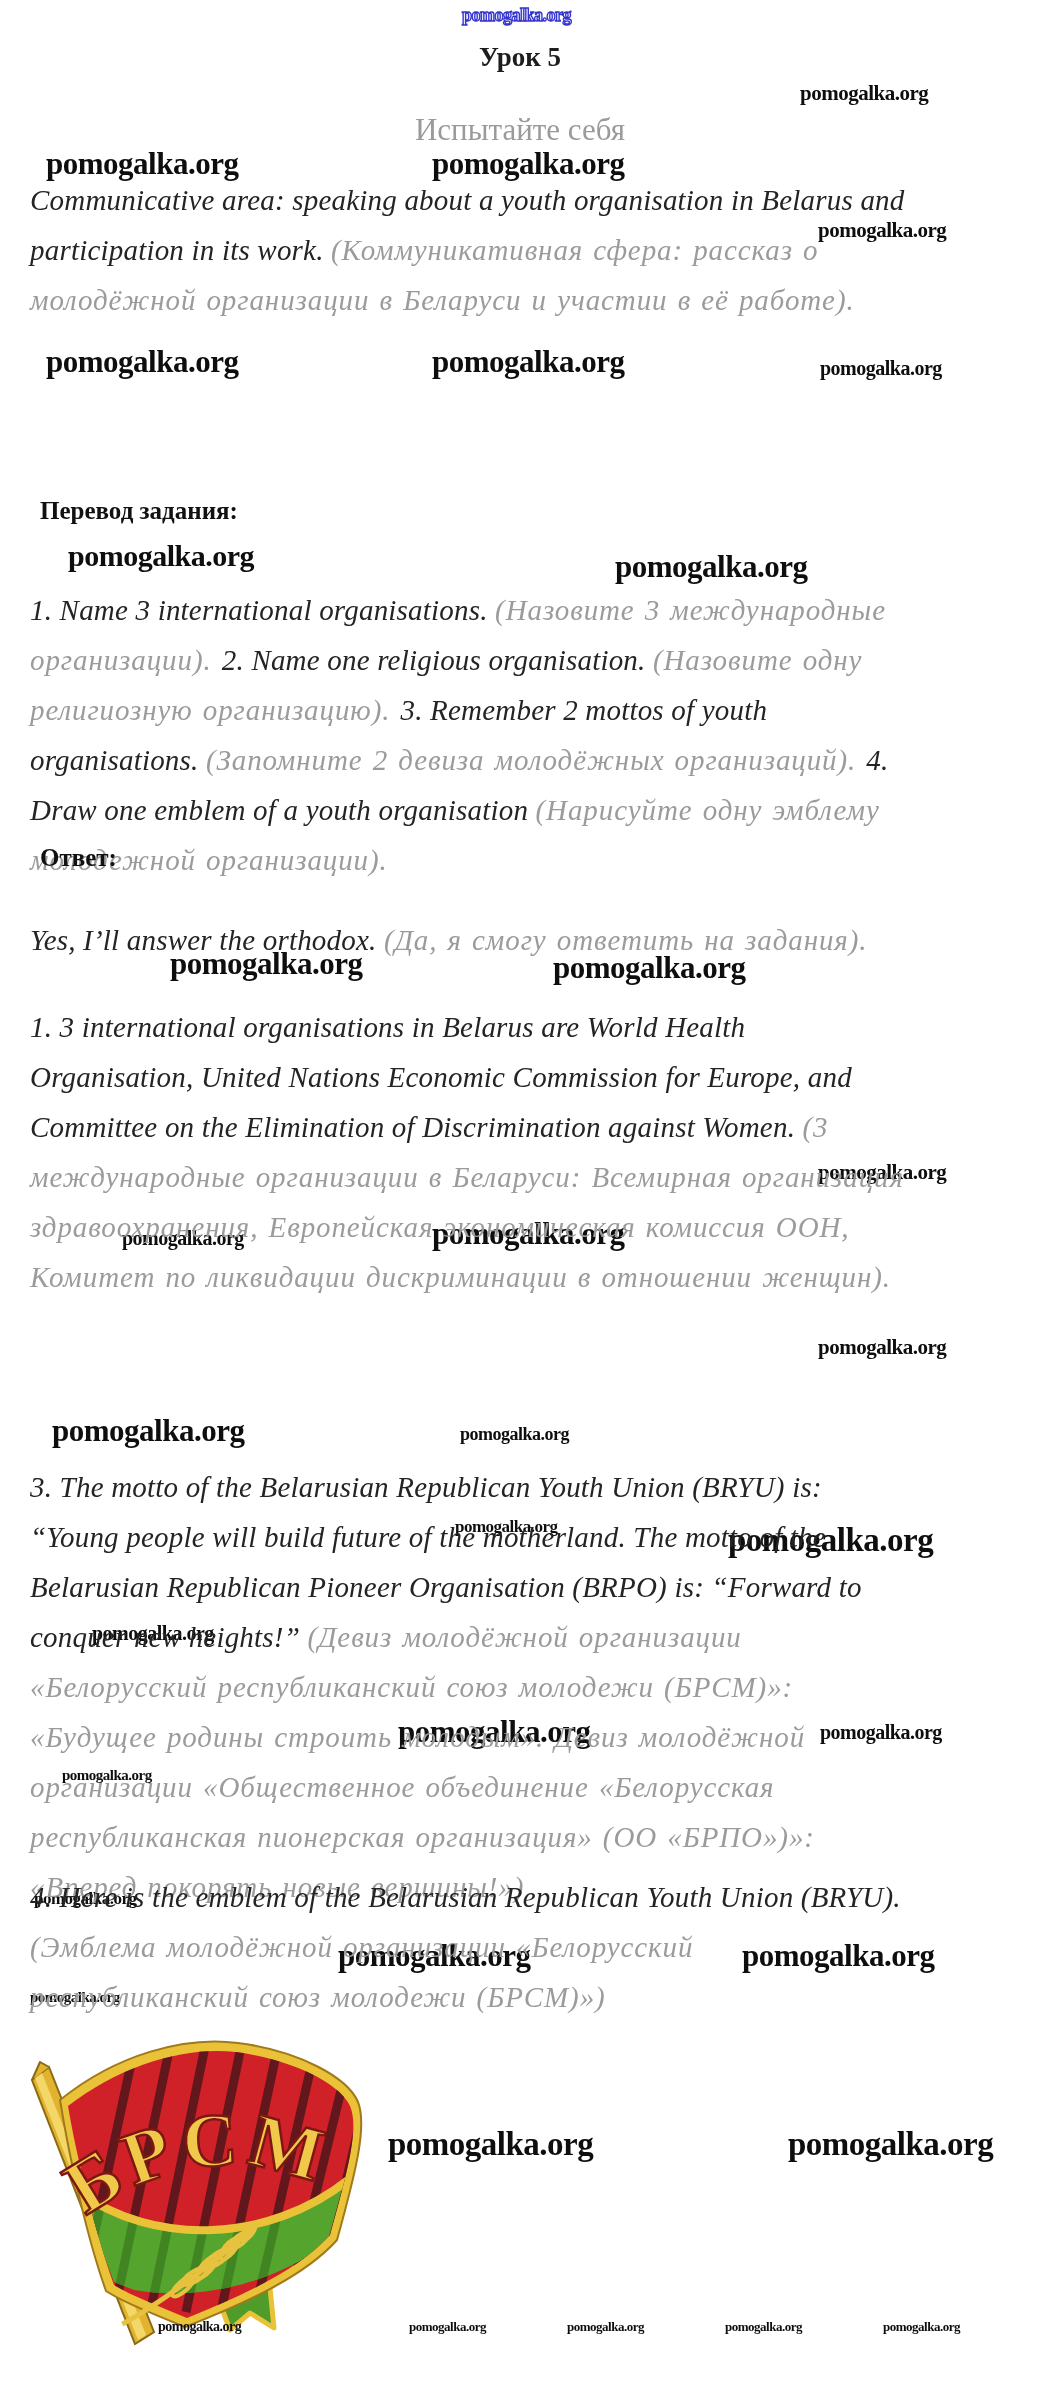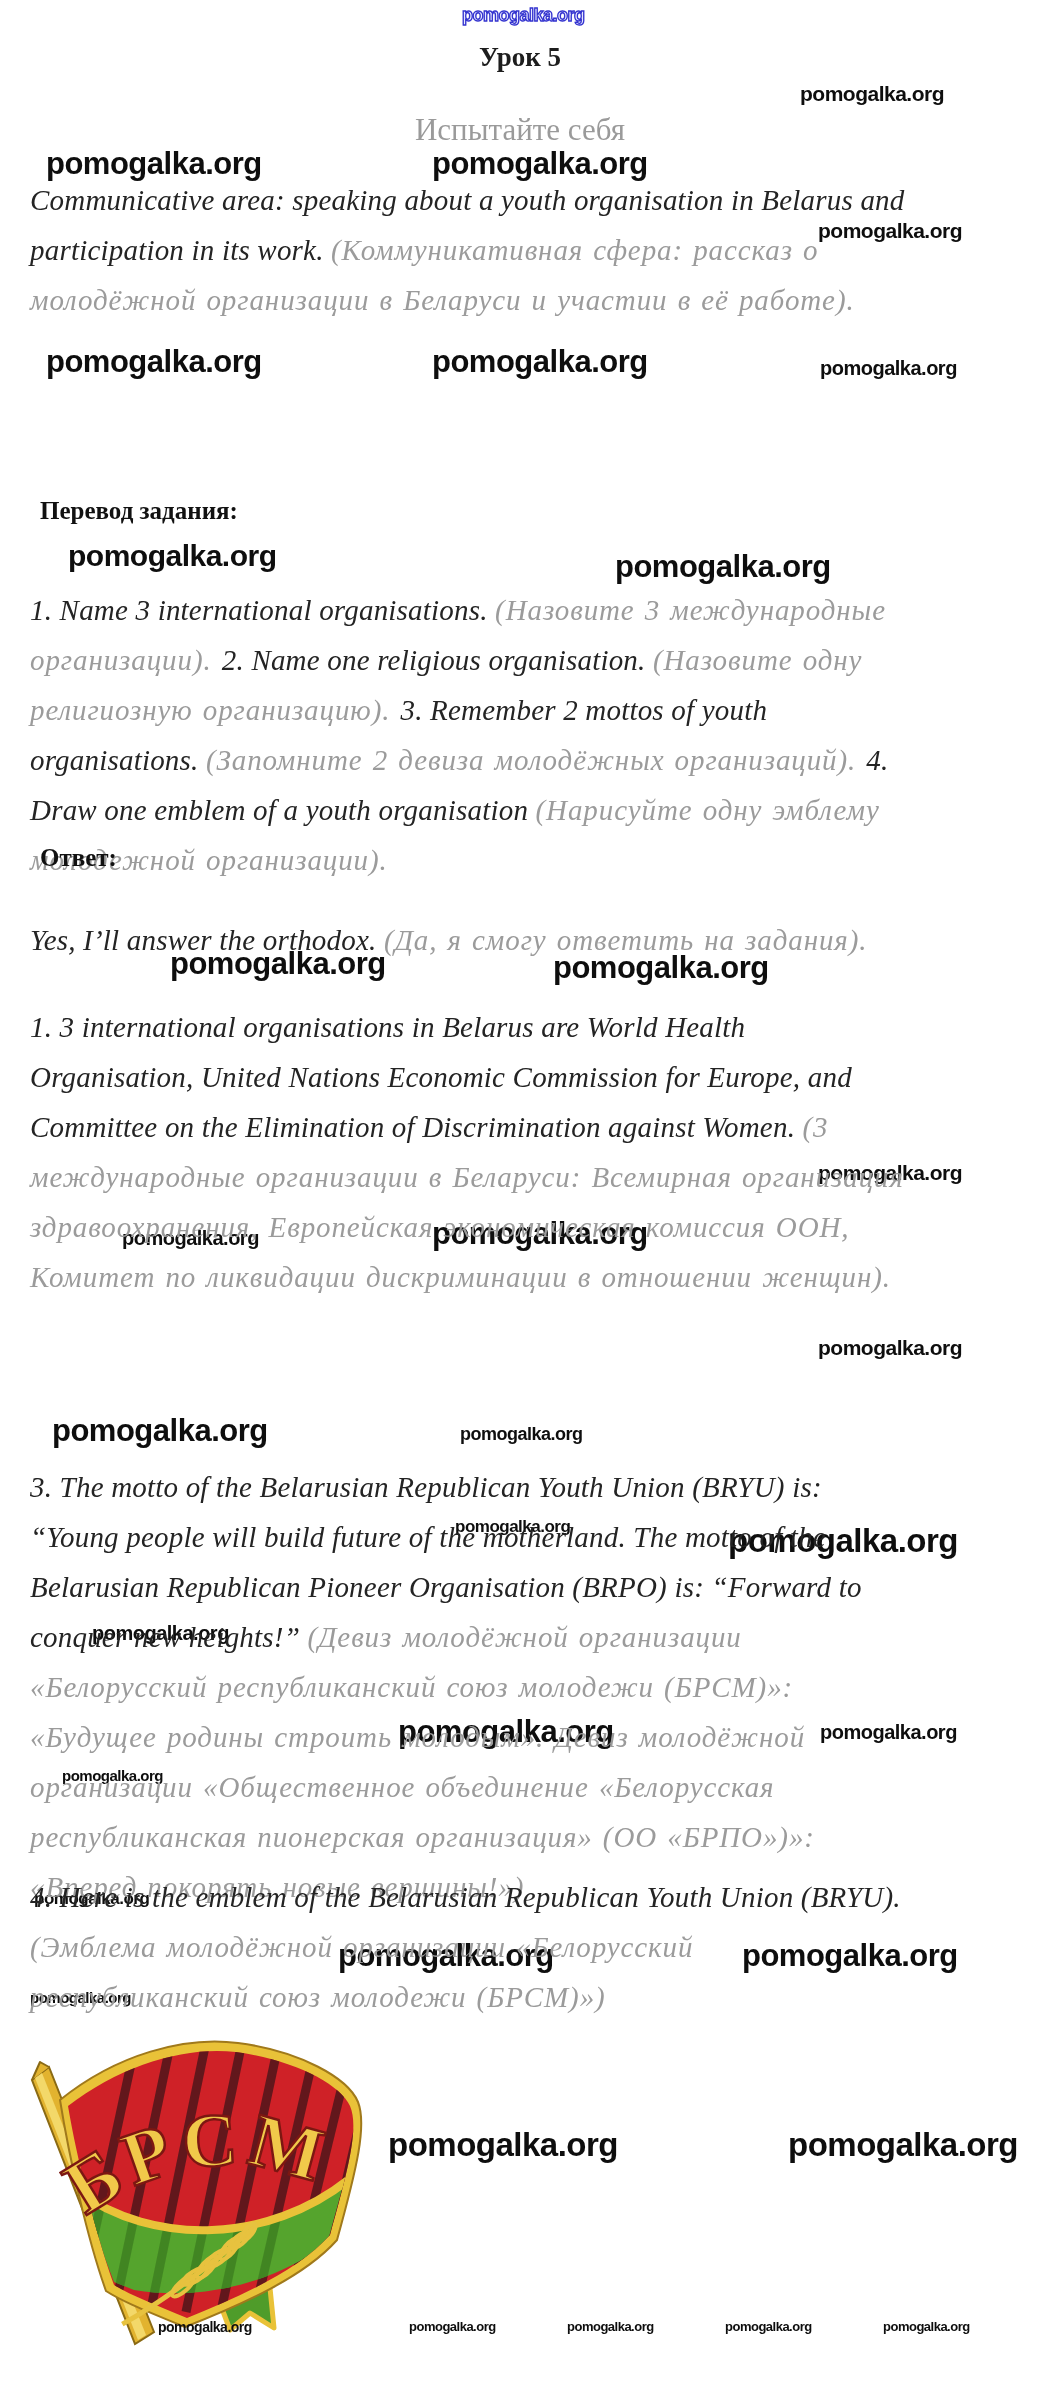--- a/index.html
+++ b/index.html
@@ -1,19 +1,19 @@
 <!DOCTYPE html>
 <html><head>
 <meta charset="utf-8">
 <style>
   html,body{margin:0;padding:0;background:#fff;}
   .page{position:relative;width:1040px;height:2392px;background:#ffffff;overflow:hidden;
         font-family:"Liberation Serif",serif;}
   
-  .wm{position:absolute;font-family:Liberation Sans, sans-serif;color:#0e0e0e;
+  .wm{position:absolute;font-family:Liberation Serif, serif;color:#0e0e0e;
       line-height:1;white-space:nowrap;letter-spacing:-0.5px;}
   .wm-blue{color:#e8e8ff;-webkit-text-stroke:1.3px #3434cf;text-shadow:0 0 1px #3434cf;}
   
   .center-line{position:absolute;left:0;width:100%;text-align:center;}
   .title{font-size:27px;font-weight:bold;color:#1d1d1d;}
   .subtitle{font-size:31px;color:#9a9a9a;}
   .para{position:absolute;left:30px;width:880px;font-size:29px;line-height:50px;
         color:#222;letter-spacing:0.2px;font-style:italic;}
   .heading{position:absolute;left:40px;font-size:25px;line-height:50px;font-weight:bold;color:#111;}
   .en{color:#242424;}

